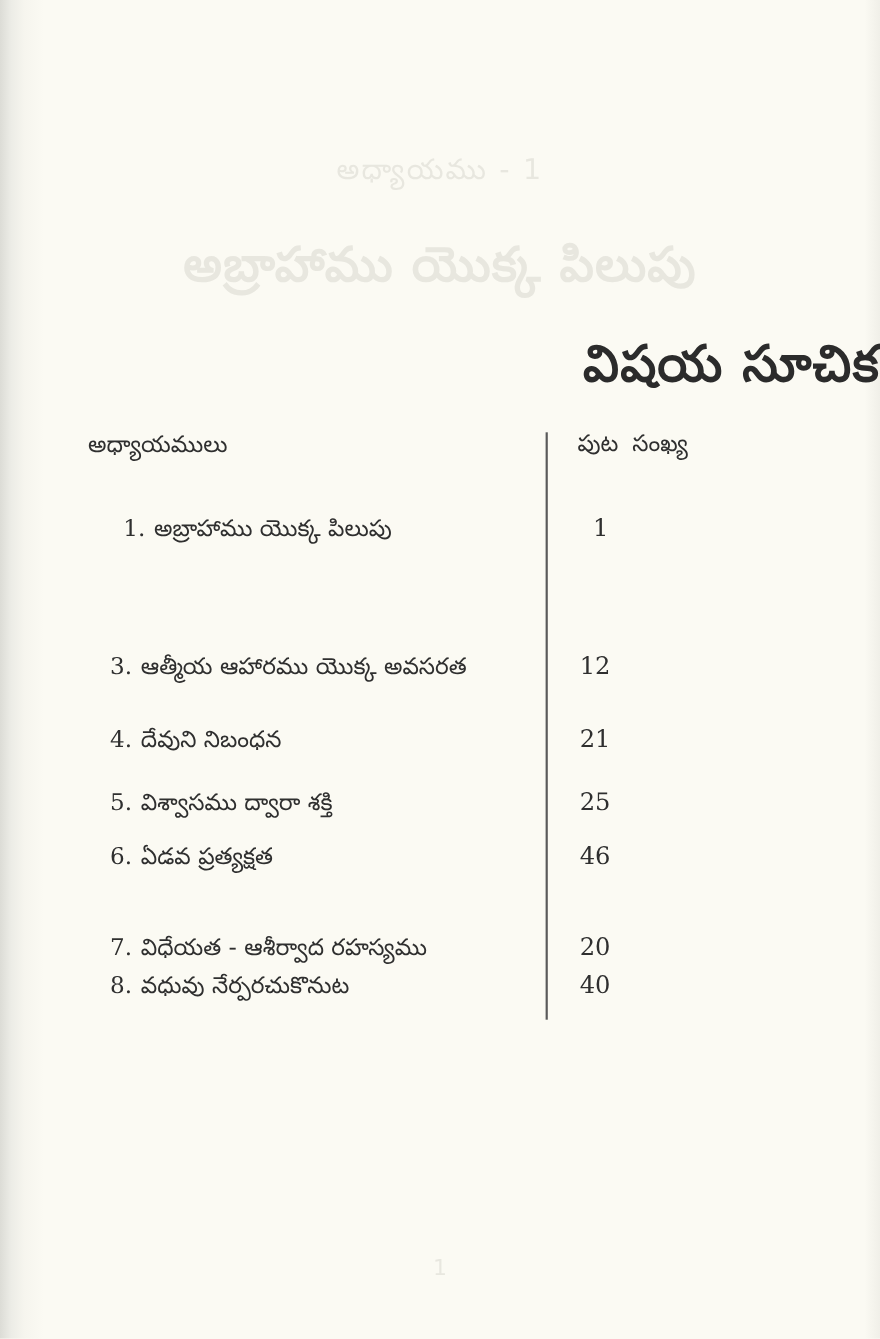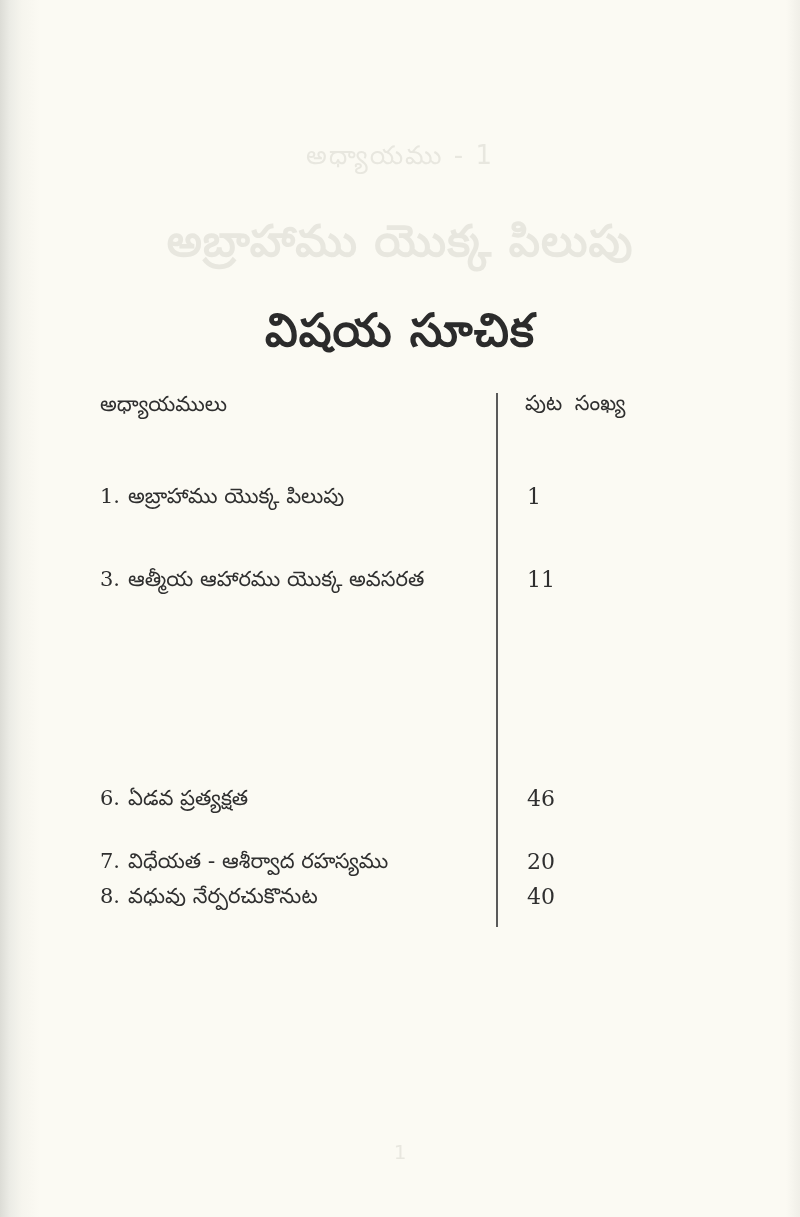--- a/index.html
+++ b/index.html
@@ -42,41 +42,41 @@
       top: 215px;
       font-size: 44px;
       font-weight: bold;
       letter-spacing: 1px;
     }
     .title {
       position: absolute;
       top: 272px;
       left: 0;
       right: 0;
-      text-align: center;
+      text-align: right;
       font-size: 46px;
       font-weight: bold;
       color: #2b2b2b;
       letter-spacing: 1px;
     }
     .divider {
       position: absolute;
       left: 496px;
       top: 393px;
       width: 2px;
       height: 534px;
       background: #5a5a5a;
     }
     .col-header {
       position: absolute;
       top: 392px;
       font-size: 21px;
       color: #2f2f2f;
     }
-    .col-header.left { left: 100px; }
+    .col-header.left { left: 80px; }
     .col-header.right { left: 525px; font-family: Liberation Mono, monospace; }
     .toc-row {
       position: absolute;
       left: 0;
       right: 0;
       height: 40px;
     }
     .toc-title {
       position: absolute;
       left: 100px;
@@ -105,34 +105,42 @@
   <div class="bleed bleed-heading">అబ్రాహాము యొక్క పిలుపు</div>
   <div class="bleed" style="top:1140px;font-size:20px;">1</div>
 
   <h1 class="title">విషయ సూచిక</h1>
 
   <div class="col-header left">అధ్యాయములు</div>
   <div class="col-header right">పుట సంఖ్య</div>
 
   <div class="divider"></div>
 
-  <div class="toc-row" style="top:484px;">
+  <div class="toc-row" style="top:468px;margin-left:12px;">
     <span class="toc-title"><span class="toc-num">1.</span><span>అబ్రాహాము యొక్క పిలుపు</span></span>
     <span class="toc-page">1</span>
   </div>
 
 
-  <div class="toc-row" style="top:567px;">
+  <div class="toc-row" style="top:594px;">
     <span class="toc-title"><span class="toc-num">3.</span><span>ఆత్మీయ ఆహారము యొక్క అవసరత</span></span>
-    <span class="toc-page">11</span>
+    <span class="toc-page">12</span>
   </div>
 
+  <div class="toc-row" style="top:660px;">
+    <span class="toc-title"><span class="toc-num">4.</span><span>దేవుని నిబంధన</span></span>
+    <span class="toc-page">21</span>
+  </div>
 
+  <div class="toc-row" style="top:717px;">
+    <span class="toc-title"><span class="toc-num">5.</span><span>విశ్వాసము ద్వారా శక్తి</span></span>
+    <span class="toc-page">25</span>
+  </div>
 
-  <div class="toc-row" style="top:786px;">
+  <div class="toc-row" style="top:766px;">
     <span class="toc-title"><span class="toc-num">6.</span><span>ఏడవ ప్రత్యక్షత</span></span>
     <span class="toc-page">46</span>
   </div>
 
   <div class="toc-row" style="top:849px;text-decoration:underline;">
     <span class="toc-title"><span class="toc-num">7.</span><span>విధేయత - ఆశీర్వాద రహస్యము</span></span>
     <span class="toc-page">20</span>
   </div>
 
   <div class="toc-row" style="top:884px;">

